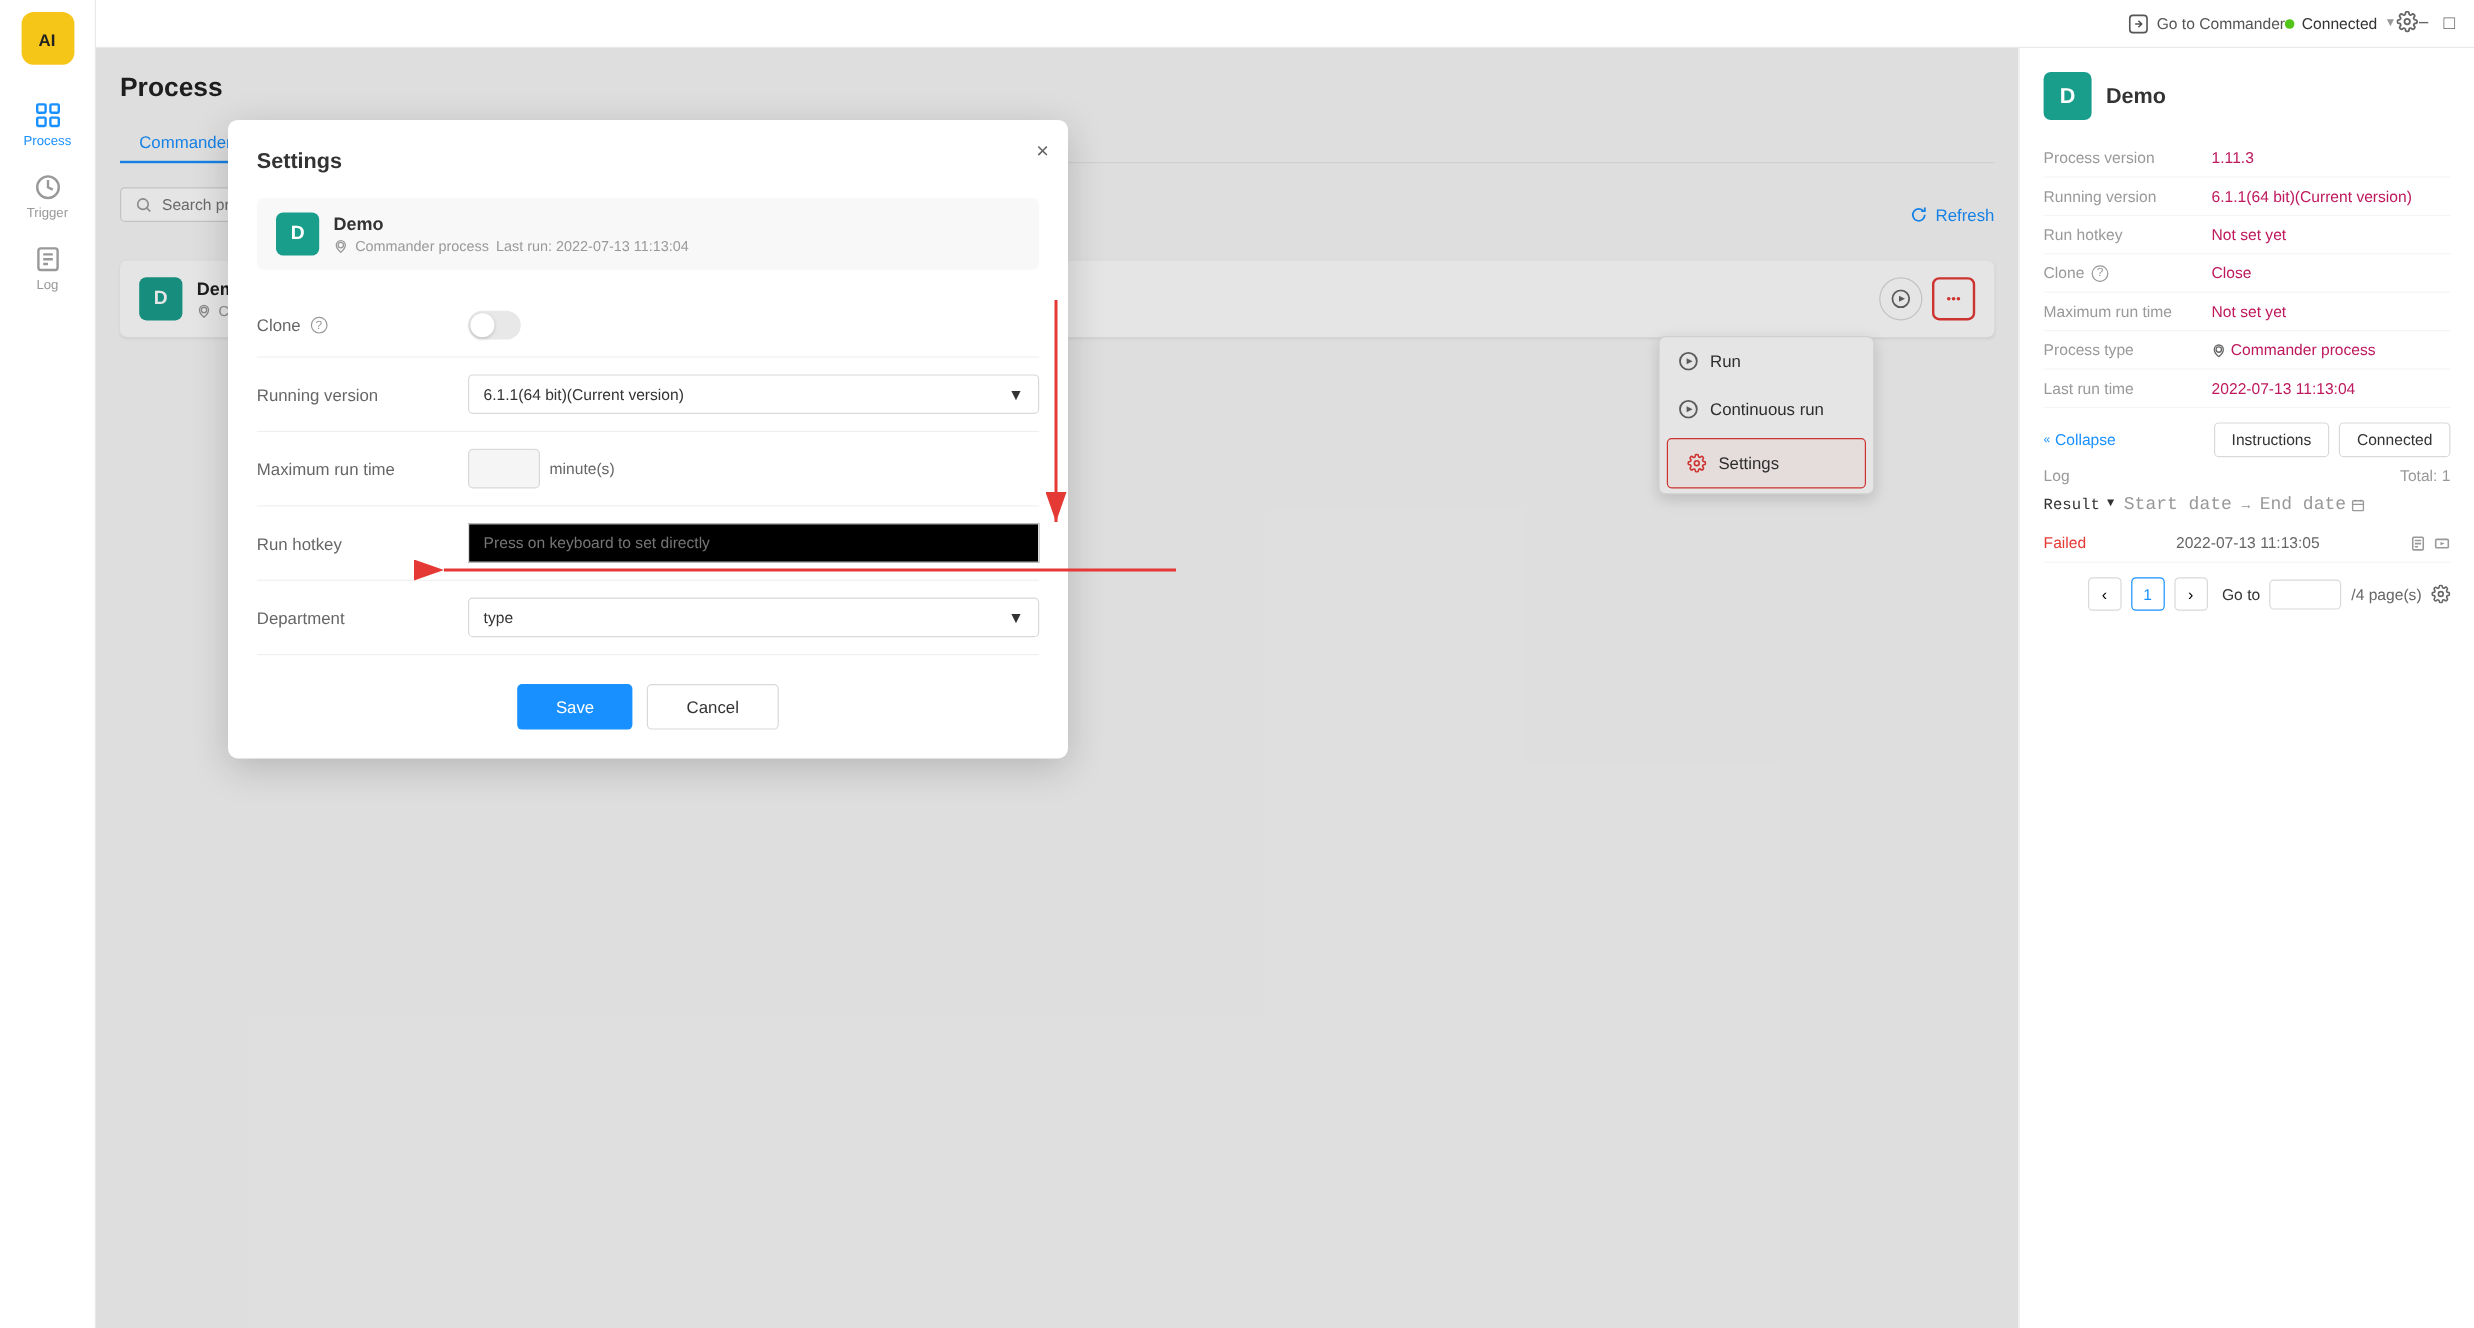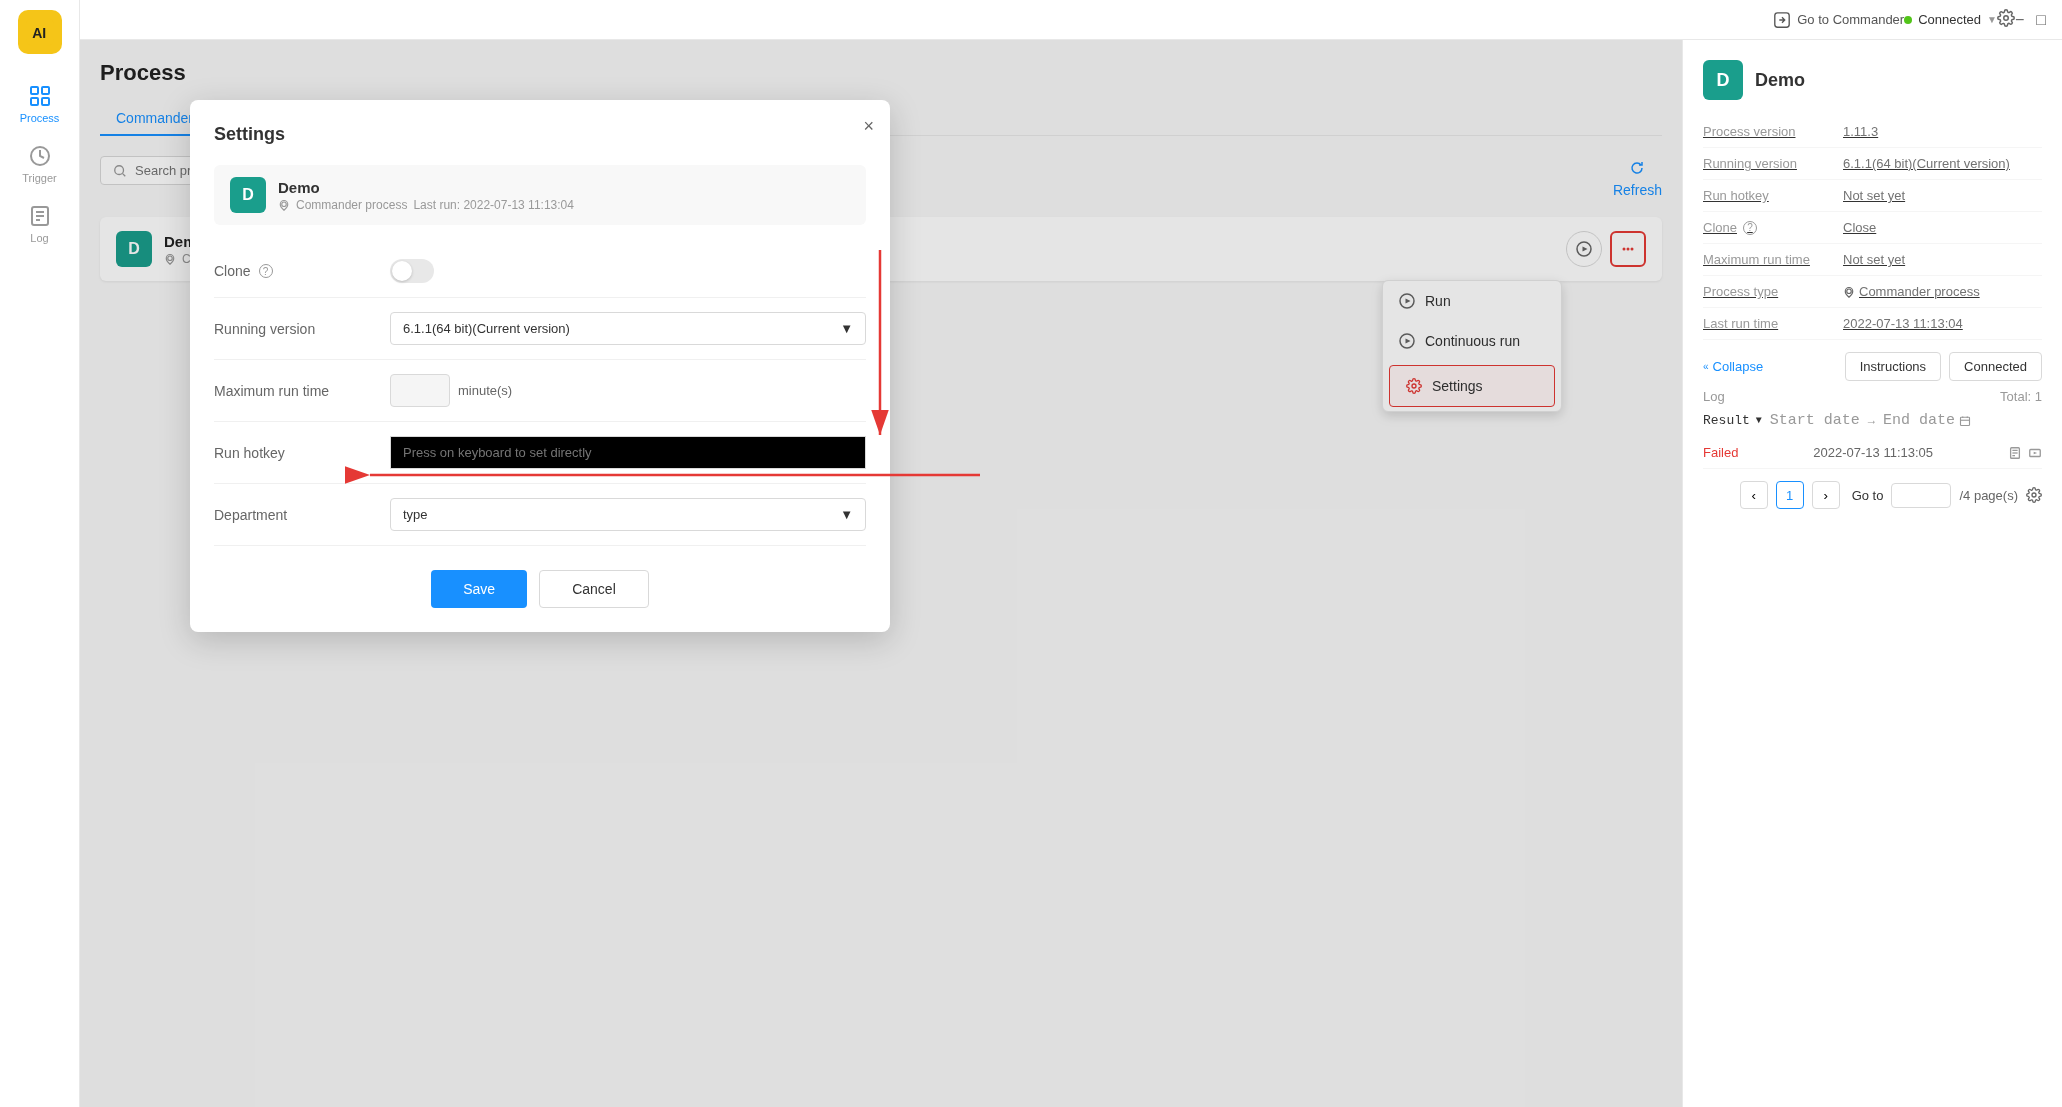--- a/index.html
+++ b/index.html
@@ -79,23 +79,23 @@
 
     .dialog-footer { display: flex; justify-content: center; gap: 12px; margin-top: 24px; }
     .btn-save { background: #1890ff; color: #fff; border: none; border-radius: 4px; padding: 10px 32px; font-size: 14px; cursor: pointer; font-weight: 400; }
     .btn-cancel { background: #fff; color: #333; border: 1px solid #d9d9d9; border-radius: 4px; padding: 10px 32px; font-size: 14px; cursor: pointer; }
 
     
     .right-panel { width: 380px; background: #fff; border-left: 1px solid #e8e8e8; padding: 20px; overflow-y: auto; }
     .right-panel-header { display: flex; align-items: center; gap: 12px; margin-bottom: 16px; }
     .right-panel-avatar { width: 40px; height: 40px; background: #1a9e8c; border-radius: 6px; display: flex; align-items: center; justify-content: center; color: #fff; font-weight: 700; font-size: 18px; }
     .right-panel-title { font-size: 18px; font-weight: 600; }
-    .info-row { display: flex; align-items: center; padding: 8px 0; border-bottom: 1px solid #f5f5f5; text-decoration: underline; }
+    .info-row { display: flex; align-items: center; padding: 8px 0; border-bottom: 1px solid #f5f5f5; }
     .info-label { width: 140px; color: #999; font-size: 13px; flex-shrink: 0; }
-    .info-value { color: #737373; font-size: 13px; }
+    .info-value { color: #be185d; font-size: 13px; }
     .collapse-btn { display: flex; align-items: center; gap: 4px; color: #1890ff; cursor: pointer; font-size: 13px; }
     .panel-actions { display: flex; gap: 8px; }
     .action-btn { padding: 6px 14px; border: 1px solid #d9d9d9; border-radius: 4px; background: #fff; cursor: pointer; font-size: 13px; color: #333; }
     .panel-actions-row { display: flex; justify-content: space-between; align-items: center; margin: 12px 0 8px 0; }
     .log-section { margin-top: 8px; }
     .log-header { display: flex; justify-content: space-between; align-items: center; margin-bottom: 8px; color: #999; font-size: 13px; }
     .log-filter-row { display: flex; align-items: center; gap: 8px; margin-bottom: 8px; font-family: Liberation Mono, monospace; }
     .log-result-filter { display: flex; align-items: center; gap: 4px; cursor: pointer; color: #333; font-size: 13px; }
     .log-date-filter { display: flex; align-items: center; gap: 4px; color: #999; font-size: 15px; cursor: pointer; }
     .log-entry { display: flex; align-items: center; justify-content: space-between; padding: 8px 0; border-bottom: 1px solid #f5f5f5; }
@@ -194,21 +194,21 @@
         <div class="tab">Group</div>
       </div>
       <div class="search-row">
         <div class="search-bar">
           <svg viewBox="0 0 16 16" fill="none" stroke="#999" stroke-width="1.5" width="14" height="14">
             <circle cx="7" cy="7" r="5"></circle>
             <line x1="11" y1="11" x2="14" y2="14"></line>
           </svg>
           <input class="search-input" type="text" placeholder="Search process name" style="">
         </div>
-        <div class="refresh-btn" style="margin-left: auto; flex-direction: column;">
+        <div class="refresh-btn" style="margin-left: auto;">
           <svg viewBox="0 0 16 16" fill="none" stroke="#1890ff" stroke-width="1.5" width="16" height="16">
             <path d="M13 8a5 5 0 1 1-1-3"></path>
             <path d="M13 2v3h-3"></path>
           </svg>
           <span>Refresh</span>
         </div>
       </div>
 
       <div class="process-card">
         <div class="process-avatar">D</div>

